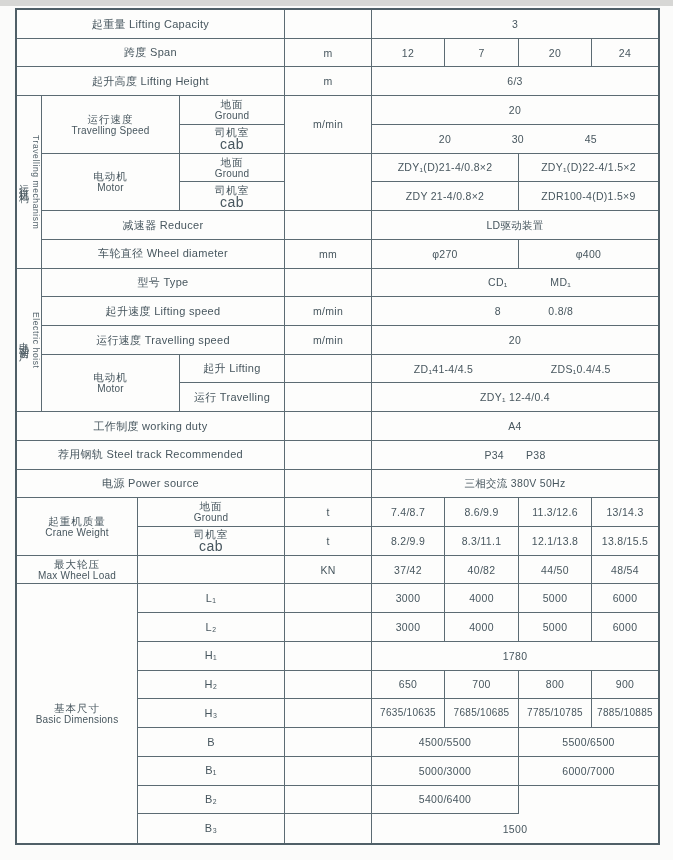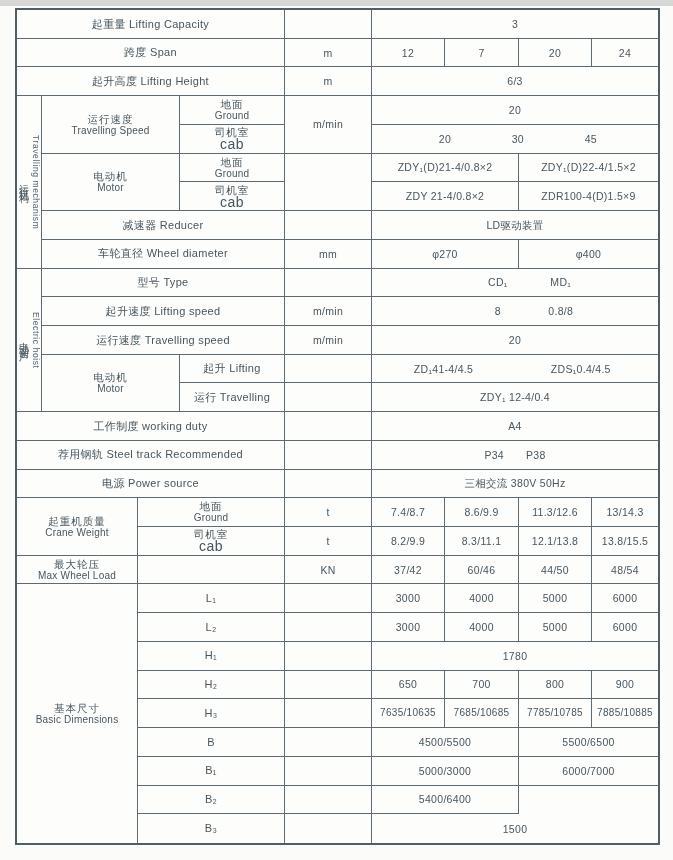--- a/index.html
+++ b/index.html
@@ -191,21 +191,21 @@
   <div class="cell data" style="grid-area:19/8/20/9">12.1/13.8</div>
   <div class="cell data er" style="grid-area:19/9/20/10">13.8/15.5</div>
 
   <div class="cell stack" style="grid-area:20/1/21/3">
     <span class="zh">最大轮压</span>
     <span class="en">Max  Wheel Load</span>
   </div>
   <div class="cell" style="grid-area:20/3/21/5"></div>
   <div class="cell unit" style="grid-area:20/5/21/6">KN</div>
   <div class="cell data" style="grid-area:20/6/21/7">37/42</div>
-  <div class="cell data" style="grid-area:20/7/21/8">60/46</div>
+  <div class="cell data" style="grid-area:20/7/21/8">40/82</div>
   <div class="cell data" style="grid-area:20/8/21/9">44/50</div>
   <div class="cell data er" style="grid-area:20/9/21/10">48/54</div>
 
   <div class="cell" style="grid-area:21/3/22/5">L₁</div>
 
   <div class="cell stack eb" style="grid-area:21/1/30/3">
     <span class="zh">基本尺寸</span>
     <span class="en">Basic  Dimensions</span>
   </div>
   <div class="cell unit" style="grid-area:21/5/22/6"></div>

